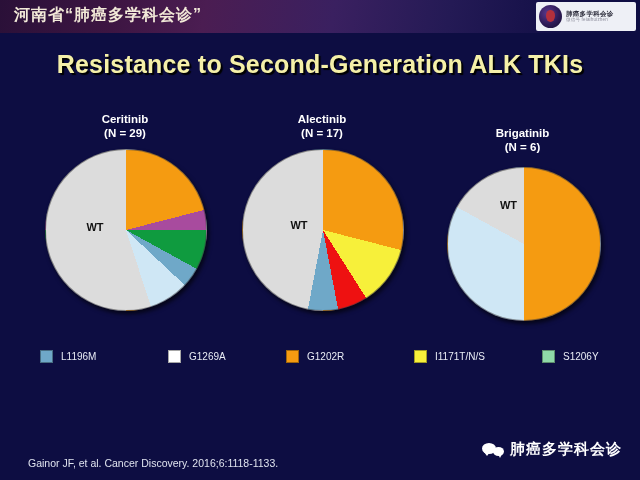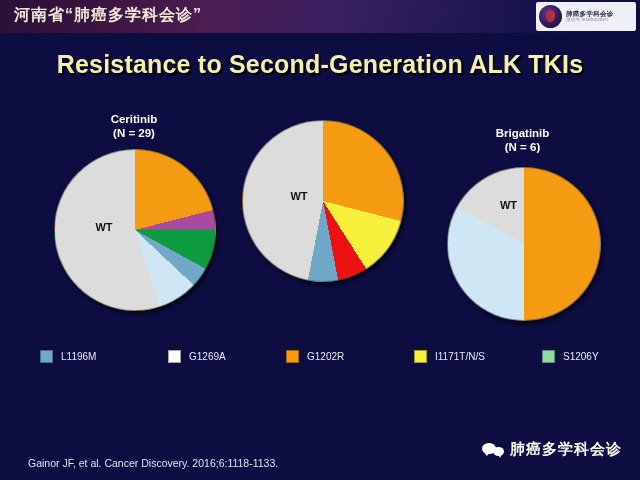--- a/index.html
+++ b/index.html
@@ -209,32 +209,36 @@
       <div id="logo-circle"></div>
       <div id="logo-text">
         <span class="l1">肺癌多学科会诊</span>
         <span class="l2">微信号  feiaihuizhen</span>
       </div>
     </div>
   </div>
 
   <div id="slide-title">Resistance to Second-Generation ALK TKIs</div>
 
-  <div class="panel" style="left:34px; top:112px; width:200px;">
+  <div class="panel" style="left:25px; top:112px; width:200px;">
     <div class="panel-title">
       <span>Ceritinib</span><br>
       <span>(N = 29)</span>
     </div>
     <div class="pie-wrap" style="width:160px; height:160px; margin-top:8px;">
       <div class="pie" id="pie0" style="width: 160px; height: 160px; background: conic-gradient(rgb(245, 155, 17) 0deg, rgb(245, 155, 17) 75.6deg, rgb(168, 75, 158) 75.6deg, rgb(168, 75, 158) 90deg, rgb(15, 155, 63) 90deg, rgb(15, 155, 63) 118.8deg, rgb(111, 168, 200) 118.8deg, rgb(111, 168, 200) 133.2deg, rgb(207, 231, 245) 133.2deg, rgb(207, 231, 245) 162deg, rgb(220, 220, 220) 162deg, rgb(220, 220, 220) 360deg); border: 1px solid rgba(60, 60, 60, 0.55);"></div>
       <div class="wt-label" style="left:50px; top:78px;">WT</div>
     </div>
   </div>
 
   <div class="panel" style="left:222px; top:112px; width:200px;">
+    <div class="panel-title">
+      <span>Alectinib</span><br>
+      <span>(N = 17)</span>
+    </div>
     <div class="pie-wrap" style="width:160px; height:160px; margin-top:8px;">
       <div class="pie" id="pie1" style="width: 160px; height: 160px; background: conic-gradient(rgb(245, 155, 17) 0deg, rgb(245, 155, 17) 104.4deg, rgb(247, 240, 58) 104.4deg, rgb(247, 240, 58) 147.6deg, rgb(238, 17, 17) 147.6deg, rgb(238, 17, 17) 169.2deg, rgb(111, 168, 200) 169.2deg, rgb(111, 168, 200) 190.8deg, rgb(220, 220, 220) 190.8deg, rgb(220, 220, 220) 360deg); border: 1px solid rgba(60, 60, 60, 0.55);"></div>
       <div class="wt-label" style="left:57px; top:76px;">WT</div>
     </div>
   </div>
 
   <div class="panel" style="left:430px; top:126px; width:185px;">
     <div class="panel-title">
       <span>Brigatinib</span><br>
       <span>(N = 6)</span>

